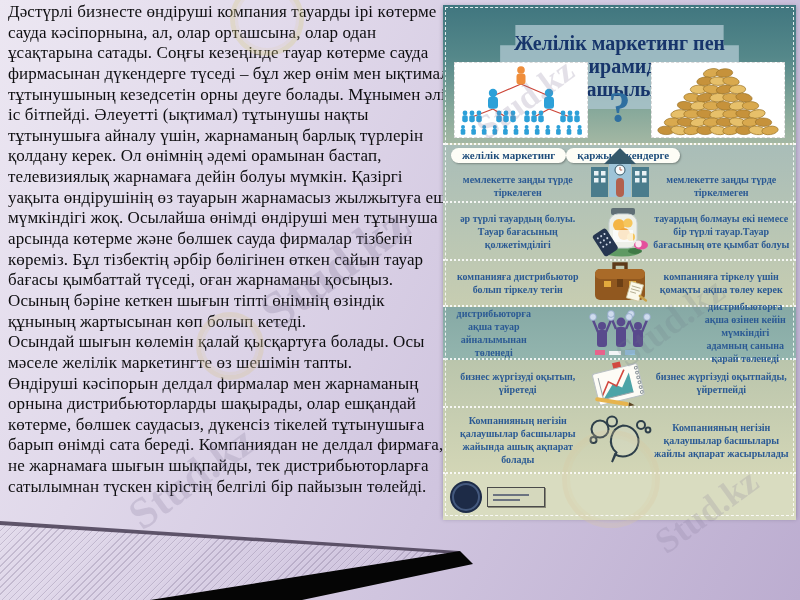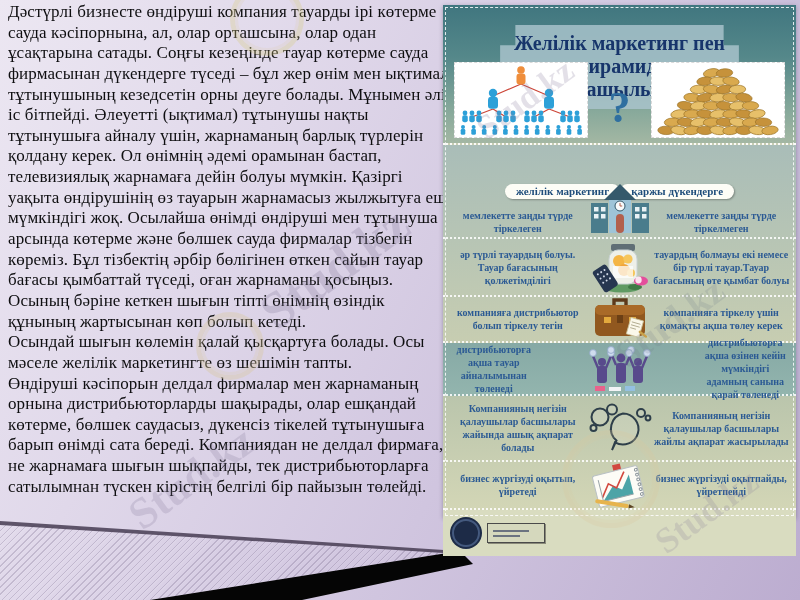--- a/index.html
+++ b/index.html
@@ -43,22 +43,22 @@
     align-items:center;justify-content:space-between;padding:0 11px;}
   .img-box{width:134px;height:76px;background:#fff;border:1px dashed #d9d9d9;
     box-sizing:border-box;display:flex;align-items:center;justify-content:center;overflow:hidden;}
   .qmark{font-size:44px;font-weight:bold;color:#2f6fa0;margin-top:16px;line-height:1;}
 
   .grp-sage{background:linear-gradient(180deg,#a9bdb8 0%,#b9c6b4 55%,#c7cdb1 100%);
     border-top:2px dotted rgba(255,255,255,.9);}
   .grp-dark{background:linear-gradient(180deg,#86a9a5 0%,#93b5ae 100%);}
   .grp-olive{background:linear-gradient(180deg,#bac5ac 0%,#d3d6b6 100%);}
 
-  .pills-row{display:flex;justify-content:center;align-items:flex-start;
-    padding:3px 8px 0;height:23px;margin-top:36px;}
+  .pills-row{display:flex;justify-content:flex-start;align-items:flex-start;
+    padding:3px 8px 0;height:23px;}
   .pill{background:#fdfdf6;border-radius:11px;padding:1px 11px 2px;font-size:11px;
     font-weight:bold;color:#1e4d7b;box-shadow:1px 1px 2px rgba(0,0,0,.3);white-space:nowrap;}
 
   .ig-row{display:flex;align-items:center;padding:1px 6px;
     border-bottom:2px dotted rgba(255,255,255,.85);box-sizing:border-box;}
   .cell{flex:1;text-align:center;font-weight:bold;font-size:10px;line-height:1.3;color:#2b5a94;}
   .cell-icon{flex:0 0 66px;display:flex;justify-content:center;align-items:center;overflow:visible;}
   .rh1{height:32px;}.rh2{height:58px;}.rh3{height:46px;}.rh4{height:53px;gap:48px;}.rh5{height:48px;}.rh6{height:66px;}
   .raise{margin-top:-28px;}
 
@@ -341,37 +341,20 @@
               <rect x="22" y="44" width="12" height="4" fill="#f3f4f6"></rect>
               <rect x="38" y="43" width="10" height="5" fill="#94c0e0"></rect>
             </g>
           </svg>
         </div>
         <div class="cell">дистрибьюторға ақша өзінен кейін мүмкіндігі адамның санына қарай төленеді</div>
       </div>
     </div>
 
     <div class="grp-olive">
-      <div class="ig-row rh6">
-        <div class="cell">Компанияның негізін қалаушылар басшылары жайында ашық ақпарат болады</div>
-        <div class="cell-icon">
-          <svg width="66" height="54" viewBox="0 0 66 54">
-            <g stroke="#2e3f4a" stroke-width="2" fill="rgba(255,255,255,.12)">
-              <circle cx="13" cy="16" r="8.5"></circle>
-              <circle cx="25" cy="8.5" r="5"></circle>
-              <circle cx="6.5" cy="27" r="3"></circle>
-              <circle cx="54" cy="12" r="4"></circle>
-              <circle cx="61" cy="17" r="2.4"></circle>
-              <path d="M36 12.5 a15.5 15.5 0 1 1 -8 28.8 L25 49 l4.5 -9.5 A15.5 15.5 0 0 1 36 12.5 z"></path>
-            </g>
-          </svg>
-        </div>
-        <div class="cell">Компанияның негізін қалаушылар басшылары жайлы ақпарат жасырылады</div>
-      </div>
-
       <div class="ig-row rh5">
         <div class="cell">бизнес жүргізуді оқытып, үйретеді</div>
         <div class="cell-icon">
           <svg width="66" height="50" viewBox="0 0 66 50">
             <g transform="rotate(-14 33 25)">
               <rect x="30" y="4" width="8" height="9" fill="#d24840"></rect>
               <rect x="8" y="10" width="46" height="32" rx="2" fill="#fdfcf6" stroke="#b9c0c4"></rect>
               <g stroke="#8a949a" fill="none" stroke-width="1">
                 <circle cx="52" cy="14" r="1.4"></circle>
                   <circle cx="52" cy="19" r="1.4"></circle>
@@ -385,20 +368,37 @@
               <path d="M13 37 h31 M13 37 V15" stroke="#9aa4a8" stroke-width="1"></path>
             </g>
             <g transform="rotate(9 27 44)">
               <rect x="8" y="42" width="34" height="4" rx="2" fill="#e6b44e"></rect>
               <polygon points="42,42 48,44 42,46" fill="#5d4524"></polygon>
             </g>
           </svg>
         </div>
         <div class="cell">бизнес жүргізуді оқытпайды, үйретпейді</div>
       </div>
+
+      <div class="ig-row rh6">
+        <div class="cell">Компанияның негізін қалаушылар басшылары жайында ашық ақпарат болады</div>
+        <div class="cell-icon">
+          <svg width="66" height="54" viewBox="0 0 66 54">
+            <g stroke="#2e3f4a" stroke-width="2" fill="rgba(255,255,255,.12)">
+              <circle cx="13" cy="16" r="8.5"></circle>
+              <circle cx="25" cy="8.5" r="5"></circle>
+              <circle cx="6.5" cy="27" r="3"></circle>
+              <circle cx="54" cy="12" r="4"></circle>
+              <circle cx="61" cy="17" r="2.4"></circle>
+              <path d="M36 12.5 a15.5 15.5 0 1 1 -8 28.8 L25 49 l4.5 -9.5 A15.5 15.5 0 0 1 36 12.5 z"></path>
+            </g>
+          </svg>
+        </div>
+        <div class="cell">Компанияның негізін қалаушылар басшылары жайлы ақпарат жасырылады</div>
+      </div>
     </div>
 
     <div class="ig-bottom">
       <div class="logo-circle"></div>
       <div class="logo-box">
         <div class="logo-line ll1"></div>
         <div class="logo-line ll2"></div>
       </div>
     </div>
 

